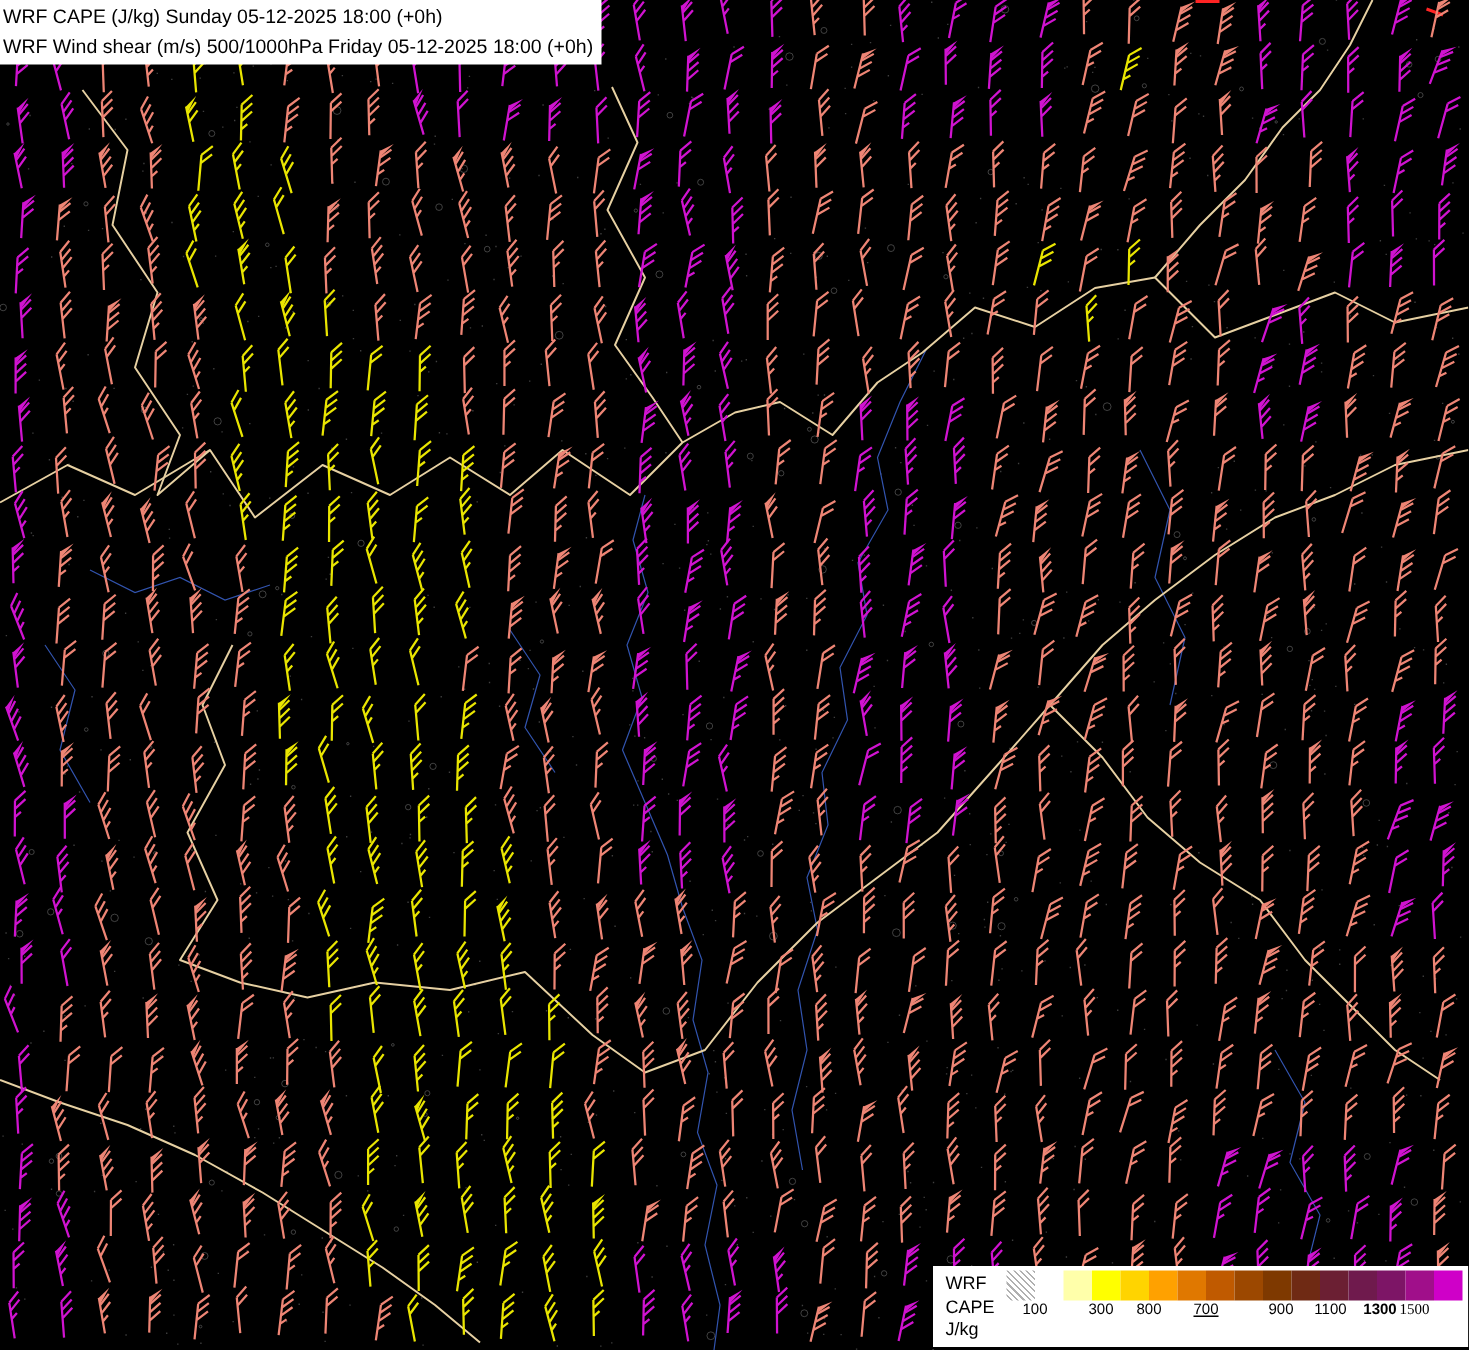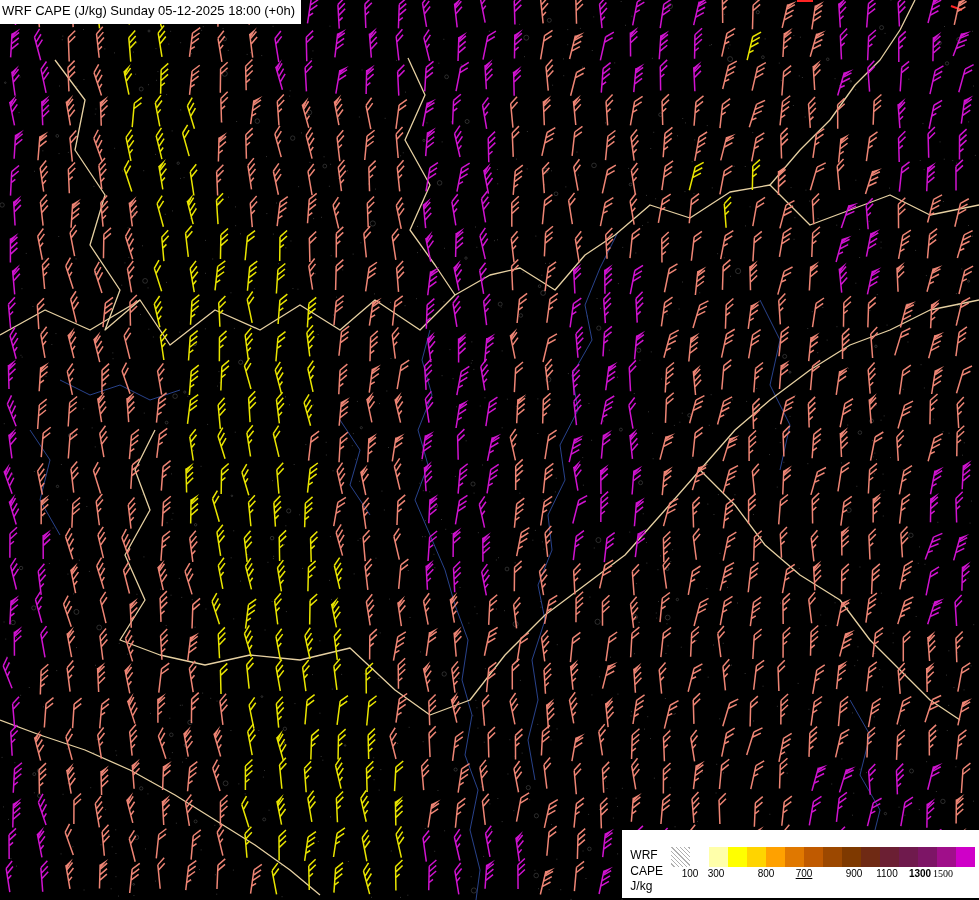--- a/index.html
+++ b/index.html
@@ -11,21 +11,21 @@
     background:#ffffff;color:#000;
     font-size:13px;line-height:1.5;
     padding:1px 6px 3px 2px;
     white-space:nowrap;
     display:inline-block;
   }
   .legend{
     position:absolute;right:0;bottom:2px;
     background:#ffffff;color:#000;
     display:flex;align-items:stretch;
-    padding:17px 4px 2px 8px;gap:8px;
+    padding:3px 4px 2px 8px;gap:8px;
   }
   .legend-labels{
     display:flex;flex-direction:column;justify-content:space-between;
     font-size:12px;line-height:1.3;padding:1px 0;
   }
   .legend-scale{position:relative;}
   .legend-swatches{display:flex;height:20px;}
   .legend-swatch{width:19px;height:20px;display:inline-block;}
   .legend-swatch.hatched{background:repeating-linear-gradient(45deg,#ffffff 0 2px,#b0b0b0 2px 3px);}
   .legend-ticks{position:relative;height:15px;font-size:10px;}
@@ -3071,20 +3071,21 @@
         </g>
         <g transform="translate(962.0,885.8) rotate(7.8)">
           <path d="M0,8L0,-16M0,-11.0L7,-17.5M0,-5.5L7,-12.0M0,0.0L7,-6.5" stroke="#ee8575" stroke-width="1.5" fill="none"></path>
           <path d="M0,-16L8,-21.5L0,-11.5Z" fill="#ee8575"></path>
         </g>
       </g>
     </svg>
 
   <div class="title-box">
     <div>WRF CAPE (J/kg) Sunday 05-12-2025 18:00 (+0h)</div>
+    <div>WRF Wind shear (m/s) 500/1000hPa Friday 05-12-2025 18:00 (+0h)</div>
   </div>
 
   <div class="legend">
     <div class="legend-labels">
       <div>WRF</div>
       <div>CAPE</div>
       <div>J/kg</div>
     </div>
     <div class="legend-scale">
       <div class="legend-swatches" id="legend-swatches">
@@ -3100,21 +3101,21 @@
           <span class="legend-swatch" style="background: rgb(126, 57, 0);"></span>
           <span class="legend-swatch" style="background: rgb(111, 42, 20);"></span>
           <span class="legend-swatch" style="background: rgb(107, 31, 51);"></span>
           <span class="legend-swatch" style="background: rgb(111, 26, 77);"></span>
           <span class="legend-swatch" style="background: rgb(125, 21, 102);"></span>
           <span class="legend-swatch" style="background: rgb(160, 15, 138);"></span>
           <span class="legend-swatch" style="background: rgb(207, 0, 200);"></span>
         </div>
       <div class="legend-ticks" id="legend-ticks">
           <span class="legend-tick" style="left: 19px;">100</span>
-          <span class="legend-tick" style="left: 45px;">300</span>
+          <span class="legend-tick" style="left: 63px;">300</span>
           <span class="legend-tick" style="left: 95px;">800</span>
           <span class="legend-tick" style="left: 133px; text-decoration: underline;">700</span>
           <span class="legend-tick" style="left: 171px; margin-left: 12px;">900</span>
           <span class="legend-tick" style="left: 216px;">1100</span>
           <span class="legend-tick" style="left: 249px; font-weight: bold;">1300</span>
           <span class="legend-tick" style="left: 272px; font-family: Liberation Serif, serif;">1500</span>
         </div>
     </div>
   </div>
 </div>

